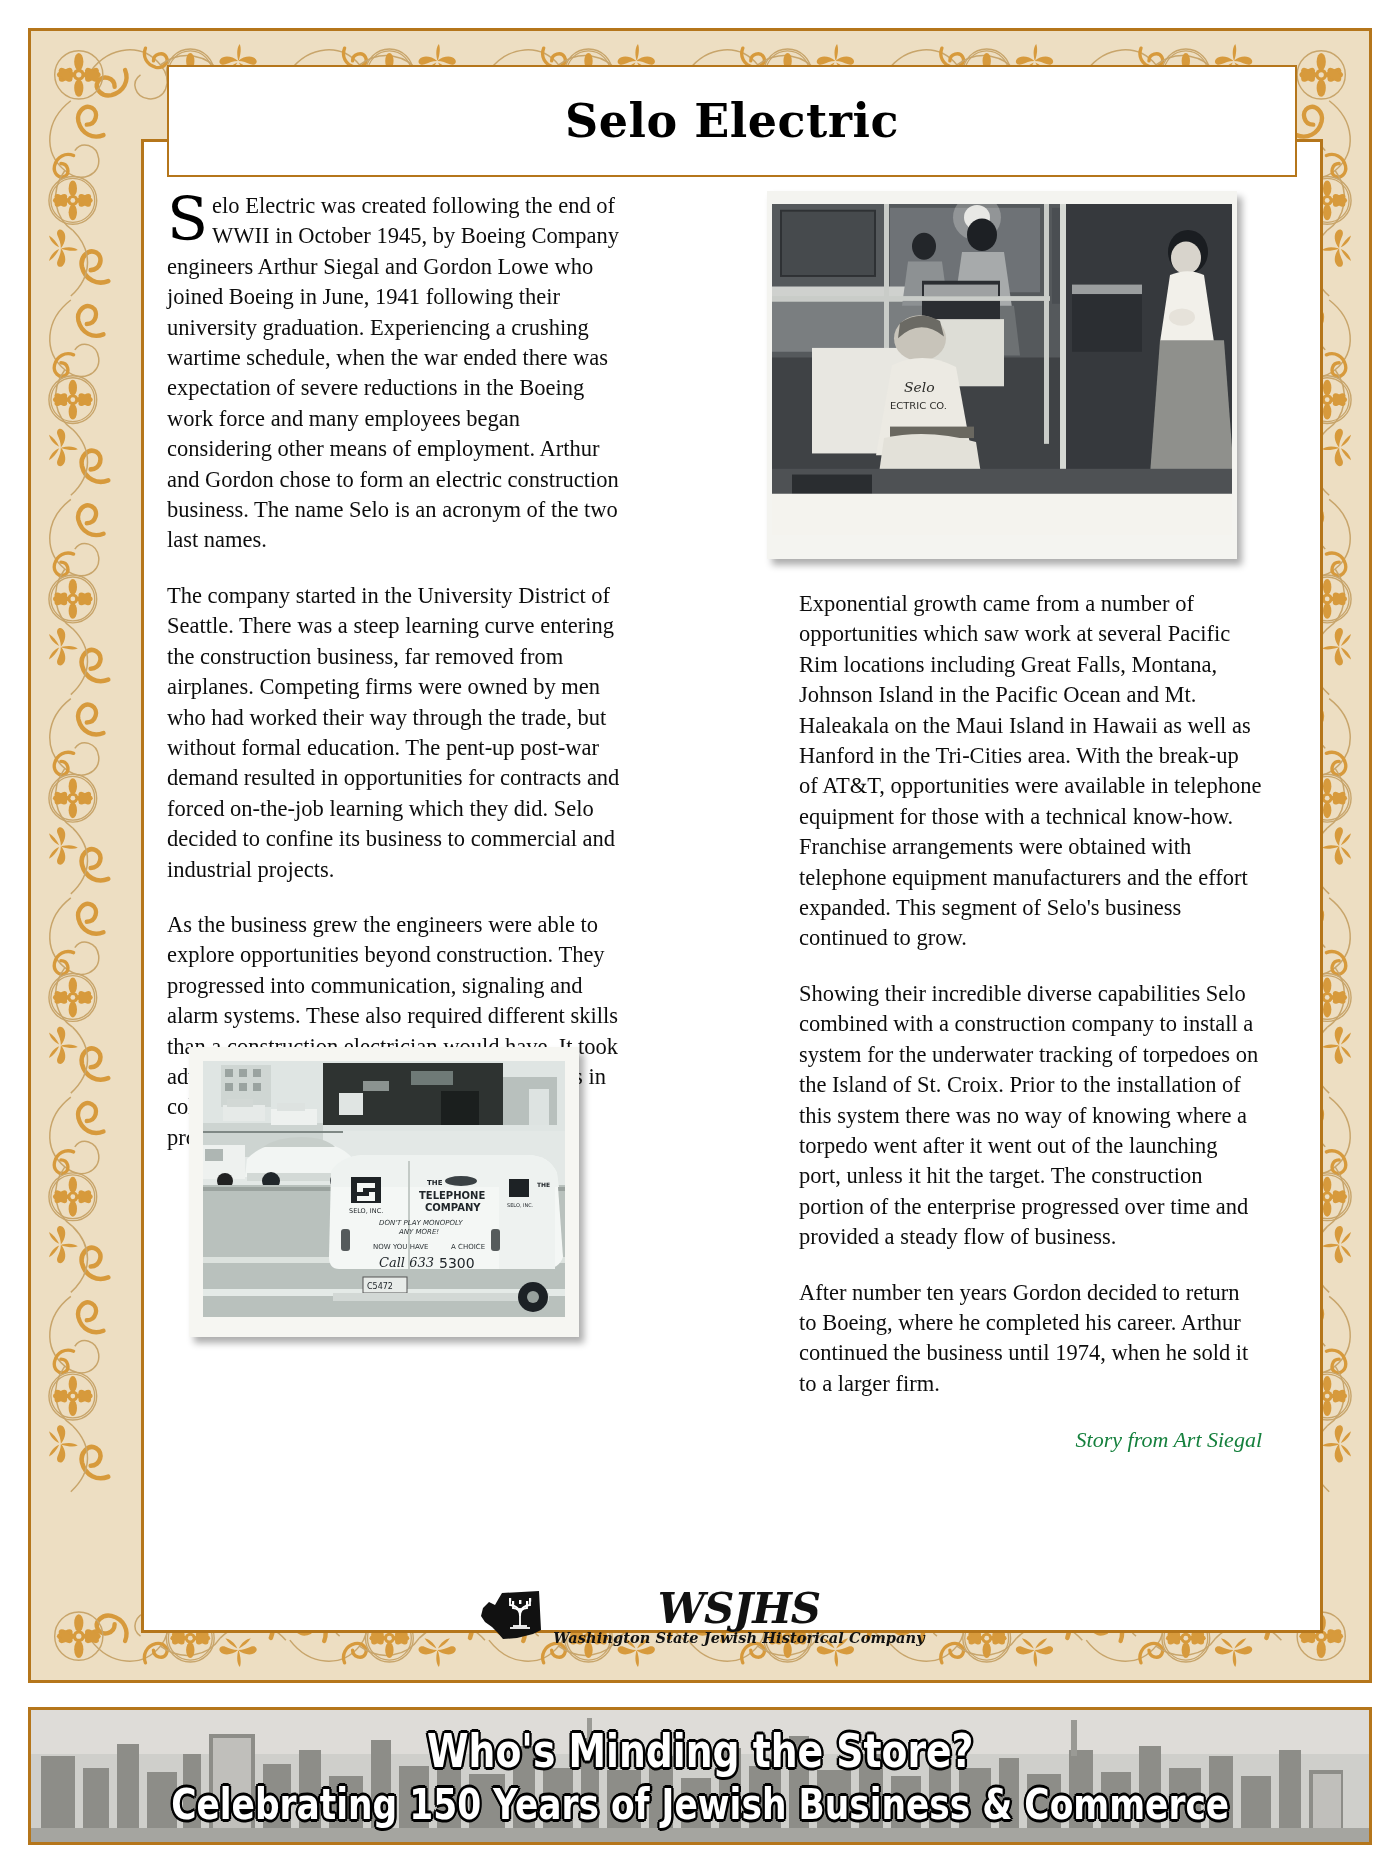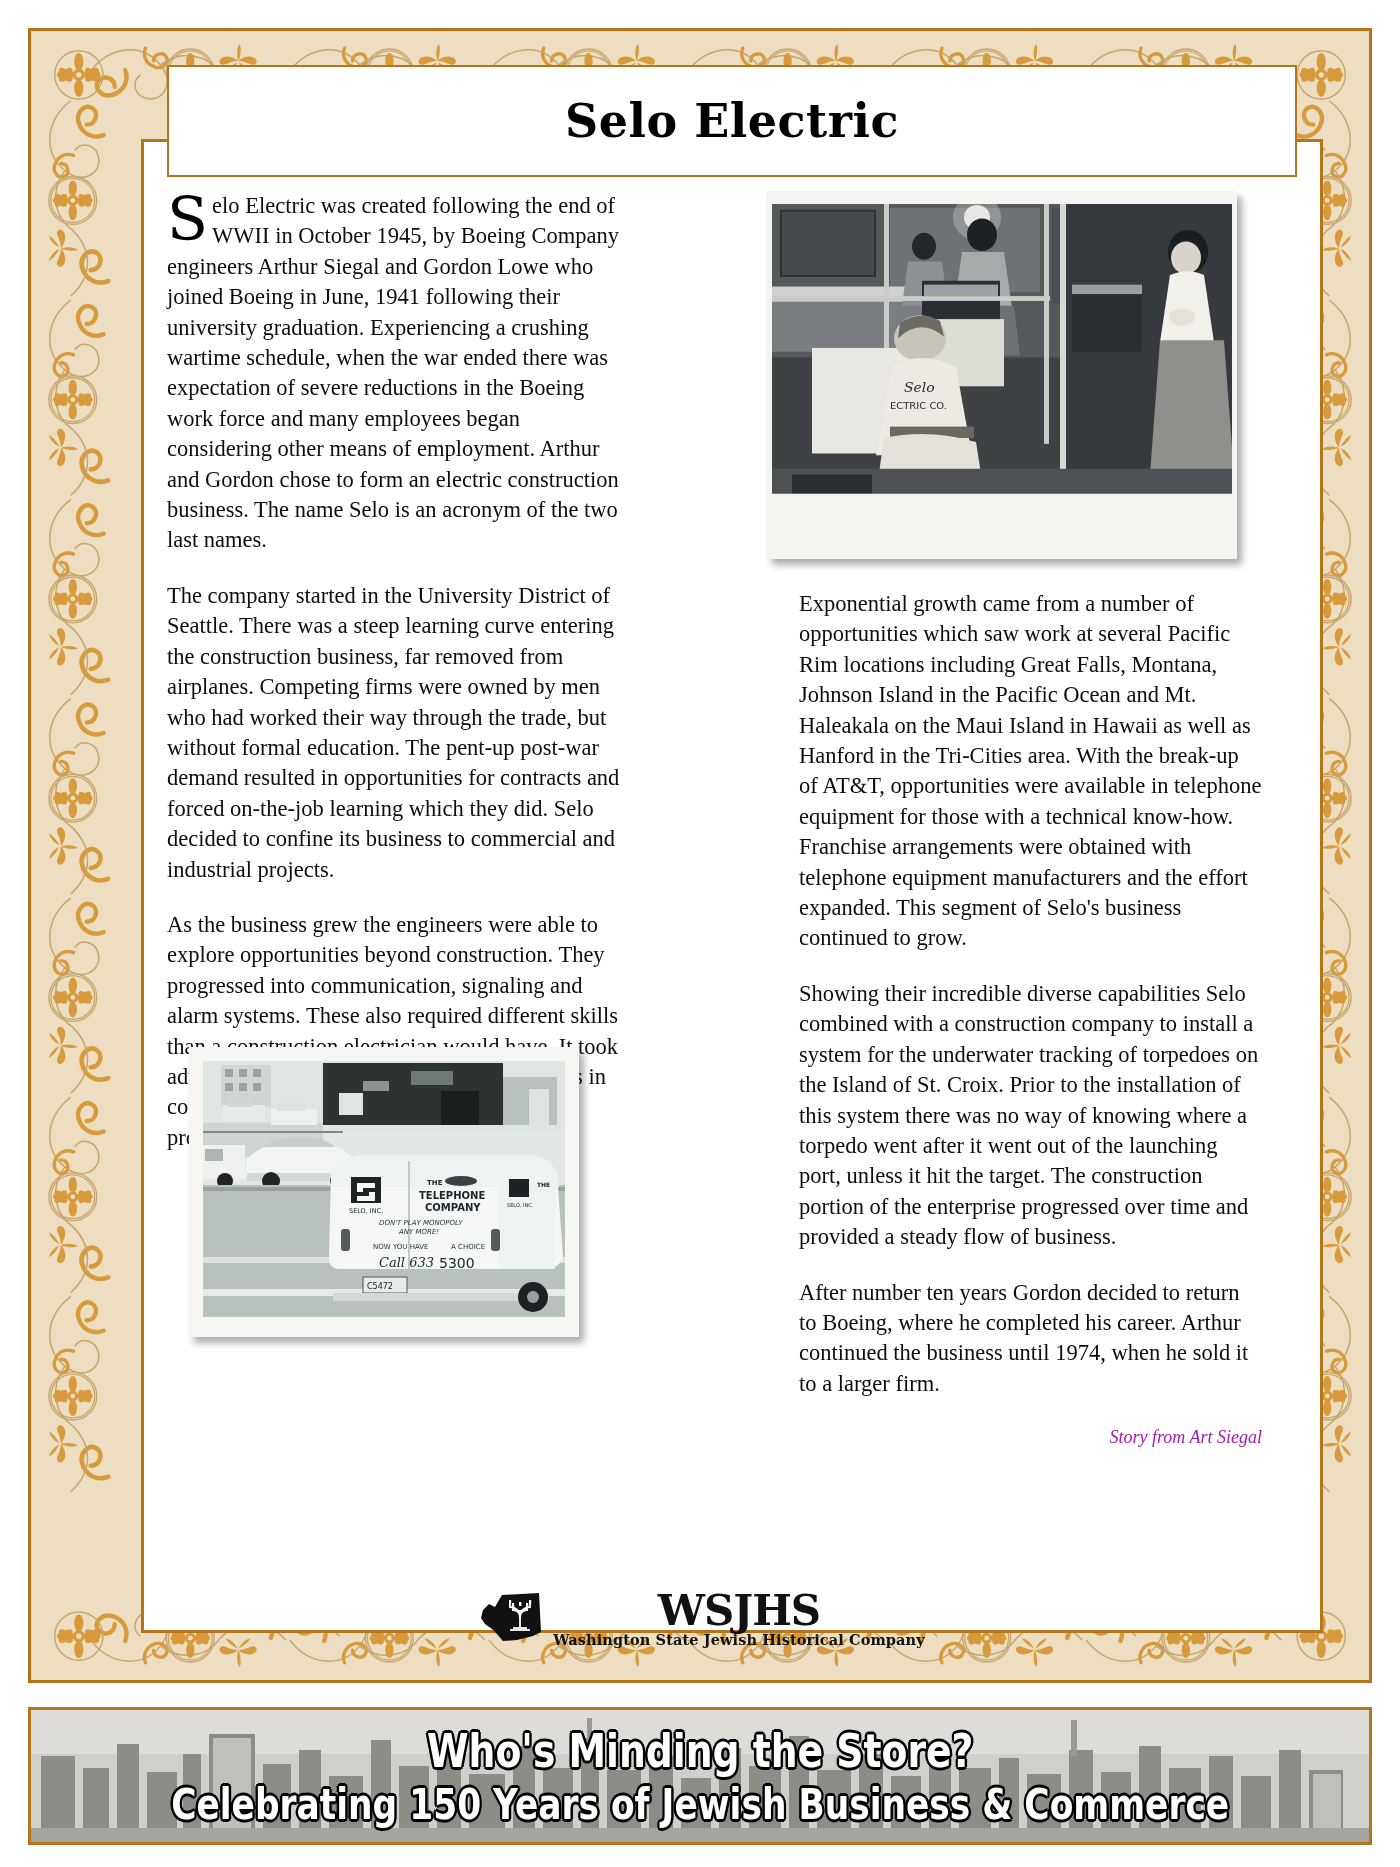--- a/index.html
+++ b/index.html
@@ -88,24 +88,24 @@
     float: left;
     font-family: "DejaVu Serif", serif;
     font-size: 60px;
     line-height: 52px;
     padding: 2px 4px 0 0;
     color: #000;
   }
 
   .byline {
     font-style: italic;
-    font-size: 18px;
+    font-size: 22px;
     text-align: right;
     margin-top: 28px;
-    color: #a21caf;
+    color: #15803d;
   }
 
   
   .photo {
     position: absolute;
     background: #d9d9d4;
     box-shadow: 5px 6px 7px rgba(0,0,0,0.32);
     overflow: hidden;
   }
   .photo-top {
@@ -120,27 +120,28 @@
     width: 390px; height: 290px;
     padding: 14px 14px 20px 14px;
     background: #f6f6f2;
   }
   .photo-inner { width: 100%; height: 100%; position: relative; overflow: hidden; }
 
   
   .logo-band {
     position: absolute;
     left: 0; right: 0;
-    bottom: 20px;
+    bottom: 32px;
     height: 72px;
     display: flex;
-    align-items: flex-start;
+    align-items: flex-end;
     justify-content: center;
     gap: 10px;
     z-index: 5;
+    font-style: italic;
   }
   .logo-group { display: flex; align-items: center; gap: 6px; }
   .logo-mark { width: 72px; height: 62px; }
   .logo-words { display: flex; flex-direction: column; align-items: center; line-height: 1; }
   .logo-acronym {
     font-family: "DejaVu Serif", serif;
     font-weight: bold;
     font-size: 42px;
     letter-spacing: -1px;
     color: #111;

